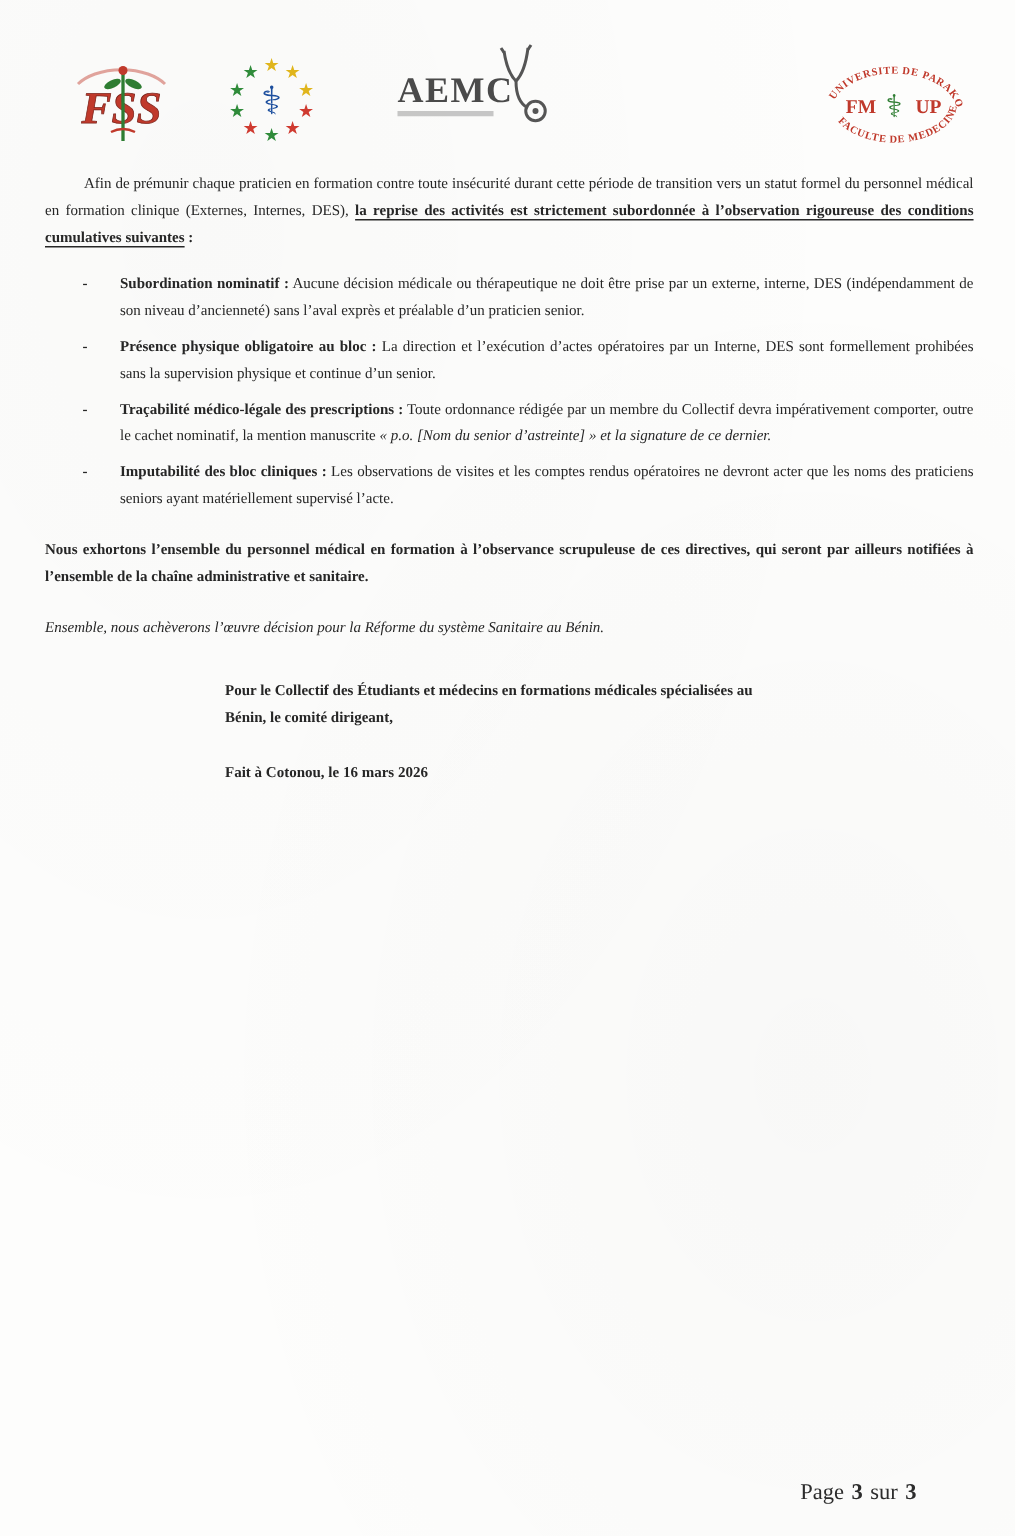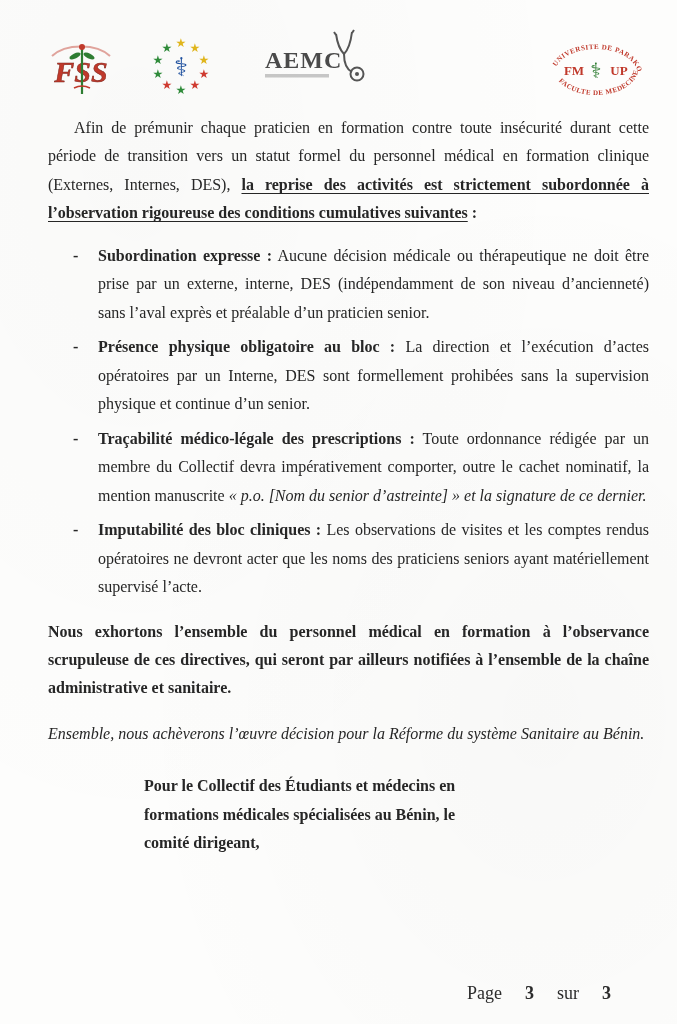--- a/index.html
+++ b/index.html
@@ -18,47 +18,47 @@
     color: #262626;
     overflow: hidden;
   }
 
   
   .logos { position: relative; height: 106px; }
   .logo { position: absolute; }
   .logo svg { display: block; }
 
   
-  .content { padding: 8px 28px 0 48px; font-size: 16px; line-height: 1.78; }
+  .content { padding: 8px 28px 0 30px; font-size: 10px; line-height: 1.78; }
 
   p.justify { text-align: justify; }
   .intro { text-indent: 26px; margin-bottom: 14px; }
   .u-bold { font-weight: bold; text-decoration: underline; text-underline-offset: 3px; }
   .b { font-weight: bold; }
 
   ul.conditions { list-style: none; padding-left: 25px; margin: 0 0 16px 0; }
   ul.conditions li { display: flex; margin-bottom: 6px; }
   ul.conditions .marker { flex: 0 0 25px; font-weight: bold; }
   ul.conditions .li-text { flex: 1; text-align: justify; }
 
   .exhortation { font-weight: bold; margin-bottom: 17px; }
   .mobilization { margin-bottom: 17px; }
   .closing { font-style: italic; margin-bottom: 24px; }
 
-  .signature { margin-left: 96px; width: 358px; }
+  .signature { margin-left: 120px; width: 358px; }
   .sig-committee { font-weight: bold; margin-bottom: 19px; }
   .sig-date { font-weight: bold; }
 
   .footer {
     position: absolute;
     right: 66px;
     bottom: 20px;
-    font-size: 18px;
+    font-size: 15px;
     display: flex;
-    gap: 23px;
+    gap: 5px;
     color: #2c2c2c;
   }
   .footer .num { font-weight: bold; }
 
   .sym { font-family: "DejaVu Sans", sans-serif; }
 </style>
 </head>
 <body>
 
 <div class="page">
@@ -132,21 +132,21 @@
     </div>
   </header>
 
   <main class="content">
 
     <p class="intro justify"><span>Afin de prémunir chaque praticien en formation contre toute insécurité durant cette période de transition vers un statut formel du personnel médical en formation clinique (Externes, Internes, DES), </span><span class="u-bold">la reprise des activités est strictement subordonnée à l’observation rigoureuse des conditions cumulatives suivantes</span><span class="b"> :</span></p>
 
     <ul class="conditions">
       <li>
         <span class="marker">-</span>
-        <span class="li-text"><span class="b">Subordination expresse :</span><span> Aucune décision médicale ou thérapeutique ne doit être prise par un externe, interne, DES (indépendamment de son niveau d’ancienneté) sans l’aval exprès et préalable d’un praticien senior.</span></span>
+        <span class="li-text"><span class="b">Subordination nominatif :</span><span> Aucune décision médicale ou thérapeutique ne doit être prise par un externe, interne, DES (indépendamment de son niveau d’ancienneté) sans l’aval exprès et préalable d’un praticien senior.</span></span>
       </li>
       <li>
         <span class="marker">-</span>
         <span class="li-text"><span class="b">Présence physique obligatoire au bloc :</span><span> La direction et l’exécution d’actes opératoires par un Interne, DES sont formellement prohibées sans la supervision physique et continue d’un senior.</span></span>
       </li>
       <li>
         <span class="marker">-</span>
         <span class="li-text"><span class="b">Traçabilité médico-légale des prescriptions :</span><span> Toute ordonnance rédigée par un membre du Collectif devra impérativement comporter, outre le cachet nominatif, la mention manuscrite </span><em>« p.o. [Nom du senior d’astreinte] » et la signature de ce dernier.</em></span>
       </li>
       <li>
@@ -155,20 +155,21 @@
       </li>
     </ul>
 
     <p class="exhortation justify">Nous exhortons l’ensemble du personnel médical en formation à l’observance scrupuleuse de ces directives, qui seront par ailleurs notifiées à l’ensemble de la chaîne administrative et sanitaire.</p>
 
 
     <p class="closing">Ensemble, nous achèverons l’œuvre décision pour la Réforme du système Sanitaire au Bénin.</p>
 
     <div class="signature">
       <p class="sig-committee">Pour le Collectif des Étudiants et médecins en formations médicales spécialisées au Bénin, le comité dirigeant,</p>
+      <p class="sig-date">Fait à Cotonou, le 16 mars 2026</p>
     </div>
   </main>
 
   <footer class="footer">
     <span>Page</span>
     <span class="num">3</span>
     <span>sur</span>
     <span class="num">3</span>
   </footer>
 

